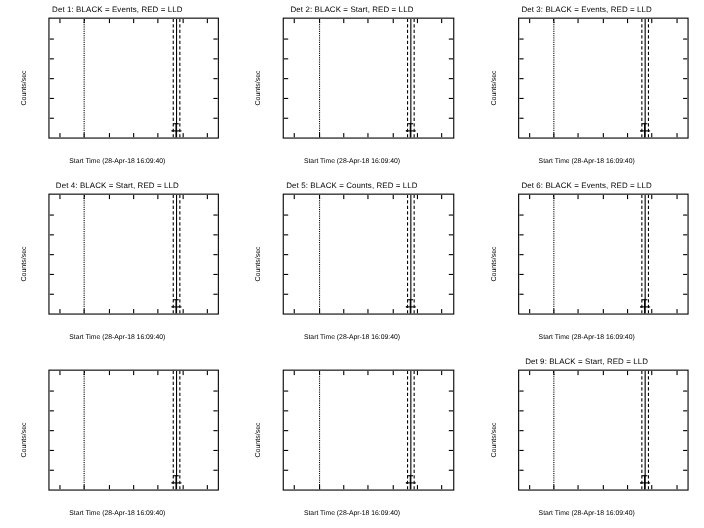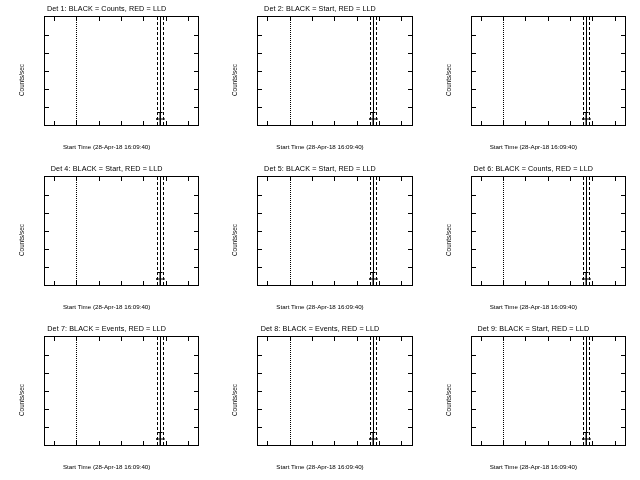--- a/index.html
+++ b/index.html
@@ -59,21 +59,21 @@
   .dp .hcap{position:absolute;left:50%;height:1px;background:#000;transform:translateX(-50%);}
   .dp .hbar{position:absolute;top:50%;height:1px;background:#000;transform:translateY(-50%);}
   .dp .vcap{position:absolute;top:50%;width:1px;background:#000;transform:translateY(-50%);}
 </style>
 </head>
 <body>
 
 <div id="grid">
     <div class="cell">
       <div class="panel">
-        <div class="title">Det 1: BLACK = Counts, RED = LLD</div>
+        <div class="title">Det 1: BLACK = Events, RED = LLD</div>
         <div class="ytitle">Counts/sec</div>
         <div class="xtitle">Start Time (28-Apr-18 16:09:40)</div>
         <div class="plotbox">
           <div class="tick tk-l" style="top: 100%; width: 4px;"></div>
           <div class="tick tk-r" style="top: 100%; width: 4px;"></div>
           <div class="tick tk-l" style="top: 83.3333%; width: 4px;"></div>
           <div class="tick tk-r" style="top: 83.3333%; width: 4px;"></div>
           <div class="tick tk-l" style="top: 66.6667%; width: 4px;"></div>
           <div class="tick tk-r" style="top: 66.6667%; width: 4px;"></div>
           <div class="tick tk-l" style="top: 50%; width: 4px;"></div>
@@ -153,20 +153,21 @@
             <div class="hcap" style="top: 7px; width: 5px;"></div>
             <div class="hbar" style="left: -4px; width: 8px;"></div>
             <div class="vcap" style="left: -4px; height: 1px;"></div>
             <div class="vcap" style="left: 4px; height: 1px;"></div>
           </div>
         </div>
       </div>
     </div>
     <div class="cell">
       <div class="panel">
+        <div class="title">Det 3: BLACK = Events, RED = LLD</div>
         <div class="ytitle">Counts/sec</div>
         <div class="xtitle">Start Time (28-Apr-18 16:09:40)</div>
         <div class="plotbox">
           <div class="tick tk-l" style="top: 100%; width: 4px;"></div>
           <div class="tick tk-r" style="top: 100%; width: 4px;"></div>
           <div class="tick tk-l" style="top: 83.3333%; width: 4px;"></div>
           <div class="tick tk-r" style="top: 83.3333%; width: 4px;"></div>
           <div class="tick tk-l" style="top: 66.6667%; width: 4px;"></div>
           <div class="tick tk-r" style="top: 66.6667%; width: 4px;"></div>
           <div class="tick tk-l" style="top: 50%; width: 4px;"></div>
@@ -246,162 +247,160 @@
             <div class="hcap" style="top: 7px; width: 5px;"></div>
             <div class="hbar" style="left: -4px; width: 8px;"></div>
             <div class="vcap" style="left: -4px; height: 1px;"></div>
             <div class="vcap" style="left: 4px; height: 1px;"></div>
           </div>
         </div>
       </div>
     </div>
     <div class="cell">
       <div class="panel">
-        <div class="title">Det 5: BLACK = Start, RED = LLD</div>
-        <div class="ytitle">Counts/sec</div>
-        <div class="xtitle">Start Time (28-Apr-18 16:09:40)</div>
-        <div class="plotbox">
-          <div class="tick tk-l" style="top: 100%; width: 4px;"></div>
-          <div class="tick tk-r" style="top: 100%; width: 4px;"></div>
-          <div class="tick tk-l" style="top: 83.3333%; width: 4px;"></div>
-          <div class="tick tk-r" style="top: 83.3333%; width: 4px;"></div>
-          <div class="tick tk-l" style="top: 66.6667%; width: 4px;"></div>
-          <div class="tick tk-r" style="top: 66.6667%; width: 4px;"></div>
-          <div class="tick tk-l" style="top: 50%; width: 4px;"></div>
-          <div class="tick tk-r" style="top: 50%; width: 4px;"></div>
-          <div class="tick tk-l" style="top: 33.3333%; width: 4px;"></div>
-          <div class="tick tk-r" style="top: 33.3333%; width: 4px;"></div>
-          <div class="tick tk-l" style="top: 16.6667%; width: 4px;"></div>
-          <div class="tick tk-r" style="top: 16.6667%; width: 4px;"></div>
-          <div class="tick tk-b" style="left: 5.82524%; height: 4px;"></div>
-          <div class="tick tk-t" style="left: 5.82524%; height: 4px;"></div>
-          <div class="tick tk-b" style="left: 20.3883%; height: 4px;"></div>
-          <div class="tick tk-t" style="left: 20.3883%; height: 4px;"></div>
-          <div class="tick tk-b" style="left: 34.9515%; height: 4px;"></div>
-          <div class="tick tk-t" style="left: 34.9515%; height: 4px;"></div>
-          <div class="tick tk-b" style="left: 49.5146%; height: 4px;"></div>
-          <div class="tick tk-t" style="left: 49.5146%; height: 4px;"></div>
-          <div class="tick tk-b" style="left: 64.0777%; height: 4px;"></div>
-          <div class="tick tk-t" style="left: 64.0777%; height: 4px;"></div>
-          <div class="tick tk-b" style="left: 78.6408%; height: 4px;"></div>
-          <div class="tick tk-t" style="left: 78.6408%; height: 4px;"></div>
-          <div class="tick tk-b" style="left: 93.2039%; height: 4px;"></div>
-          <div class="tick tk-t" style="left: 93.2039%; height: 4px;"></div>
-          <div class="vline vdot" style="left: 20.3883%; border-left-color: rgb(0, 0, 0);"></div>
-          <div class="vline vdash" style="left: 72.8155%; border-left-color: rgb(0, 0, 0);"></div>
-          <div class="vline vdash" style="left: 76.699%; border-left-color: rgb(0, 0, 0);"></div>
-          <div class="vline vsolid" style="left: 74.7573%; background: rgb(0, 0, 0);"></div>
-          <div class="dp" style="left: 74.7573%; top: 94.293%; width: 0px; height: 0px;">
-            <div class="vbar" style="top: -7px; height: 14px;"></div>
-            <div class="hcap" style="top: -7px; width: 5px;"></div>
-            <div class="hcap" style="top: 7px; width: 5px;"></div>
-            <div class="hbar" style="left: -4px; width: 8px;"></div>
-            <div class="vcap" style="left: -4px; height: 1px;"></div>
-            <div class="vcap" style="left: 4px; height: 1px;"></div>
-          </div>
-        </div>
-      </div>
-    </div>
-    <div class="cell">
-      <div class="panel">
-        <div class="title">Det 6: BLACK = Counts, RED = LLD</div>
-        <div class="ytitle">Counts/sec</div>
-        <div class="xtitle">Start Time (28-Apr-18 16:09:40)</div>
-        <div class="plotbox">
-          <div class="tick tk-l" style="top: 100%; width: 4px;"></div>
-          <div class="tick tk-r" style="top: 100%; width: 4px;"></div>
-          <div class="tick tk-l" style="top: 83.3333%; width: 4px;"></div>
-          <div class="tick tk-r" style="top: 83.3333%; width: 4px;"></div>
-          <div class="tick tk-l" style="top: 66.6667%; width: 4px;"></div>
-          <div class="tick tk-r" style="top: 66.6667%; width: 4px;"></div>
-          <div class="tick tk-l" style="top: 50%; width: 4px;"></div>
-          <div class="tick tk-r" style="top: 50%; width: 4px;"></div>
-          <div class="tick tk-l" style="top: 33.3333%; width: 4px;"></div>
-          <div class="tick tk-r" style="top: 33.3333%; width: 4px;"></div>
-          <div class="tick tk-l" style="top: 16.6667%; width: 4px;"></div>
-          <div class="tick tk-r" style="top: 16.6667%; width: 4px;"></div>
-          <div class="tick tk-b" style="left: 5.82524%; height: 4px;"></div>
-          <div class="tick tk-t" style="left: 5.82524%; height: 4px;"></div>
-          <div class="tick tk-b" style="left: 20.3883%; height: 4px;"></div>
-          <div class="tick tk-t" style="left: 20.3883%; height: 4px;"></div>
-          <div class="tick tk-b" style="left: 34.9515%; height: 4px;"></div>
-          <div class="tick tk-t" style="left: 34.9515%; height: 4px;"></div>
-          <div class="tick tk-b" style="left: 49.5146%; height: 4px;"></div>
-          <div class="tick tk-t" style="left: 49.5146%; height: 4px;"></div>
-          <div class="tick tk-b" style="left: 64.0777%; height: 4px;"></div>
-          <div class="tick tk-t" style="left: 64.0777%; height: 4px;"></div>
-          <div class="tick tk-b" style="left: 78.6408%; height: 4px;"></div>
-          <div class="tick tk-t" style="left: 78.6408%; height: 4px;"></div>
-          <div class="tick tk-b" style="left: 93.2039%; height: 4px;"></div>
-          <div class="tick tk-t" style="left: 93.2039%; height: 4px;"></div>
-          <div class="vline vdot" style="left: 20.3883%; border-left-color: rgb(0, 0, 0);"></div>
-          <div class="vline vdash" style="left: 72.8155%; border-left-color: rgb(0, 0, 0);"></div>
-          <div class="vline vdash" style="left: 76.699%; border-left-color: rgb(0, 0, 0);"></div>
-          <div class="vline vsolid" style="left: 74.7573%; background: rgb(0, 0, 0);"></div>
-          <div class="dp" style="left: 74.7573%; top: 94.293%; width: 0px; height: 0px;">
-            <div class="vbar" style="top: -7px; height: 14px;"></div>
-            <div class="hcap" style="top: -7px; width: 5px;"></div>
-            <div class="hcap" style="top: 7px; width: 5px;"></div>
-            <div class="hbar" style="left: -4px; width: 8px;"></div>
-            <div class="vcap" style="left: -4px; height: 1px;"></div>
-            <div class="vcap" style="left: 4px; height: 1px;"></div>
-          </div>
-        </div>
-      </div>
-    </div>
-    <div class="cell">
-      <div class="panel">
-        <div class="title">Det 7: BLACK = Events, RED = LLD</div>
-        <div class="ytitle">Counts/sec</div>
-        <div class="xtitle">Start Time (28-Apr-18 16:09:40)</div>
-        <div class="plotbox">
-          <div class="tick tk-l" style="top: 100%; width: 4px;"></div>
-          <div class="tick tk-r" style="top: 100%; width: 4px;"></div>
-          <div class="tick tk-l" style="top: 83.3333%; width: 4px;"></div>
-          <div class="tick tk-r" style="top: 83.3333%; width: 4px;"></div>
-          <div class="tick tk-l" style="top: 66.6667%; width: 4px;"></div>
-          <div class="tick tk-r" style="top: 66.6667%; width: 4px;"></div>
-          <div class="tick tk-l" style="top: 50%; width: 4px;"></div>
-          <div class="tick tk-r" style="top: 50%; width: 4px;"></div>
-          <div class="tick tk-l" style="top: 33.3333%; width: 4px;"></div>
-          <div class="tick tk-r" style="top: 33.3333%; width: 4px;"></div>
-          <div class="tick tk-l" style="top: 16.6667%; width: 4px;"></div>
-          <div class="tick tk-r" style="top: 16.6667%; width: 4px;"></div>
-          <div class="tick tk-b" style="left: 5.82524%; height: 4px;"></div>
-          <div class="tick tk-t" style="left: 5.82524%; height: 4px;"></div>
-          <div class="tick tk-b" style="left: 20.3883%; height: 4px;"></div>
-          <div class="tick tk-t" style="left: 20.3883%; height: 4px;"></div>
-          <div class="tick tk-b" style="left: 34.9515%; height: 4px;"></div>
-          <div class="tick tk-t" style="left: 34.9515%; height: 4px;"></div>
-          <div class="tick tk-b" style="left: 49.5146%; height: 4px;"></div>
-          <div class="tick tk-t" style="left: 49.5146%; height: 4px;"></div>
-          <div class="tick tk-b" style="left: 64.0777%; height: 4px;"></div>
-          <div class="tick tk-t" style="left: 64.0777%; height: 4px;"></div>
-          <div class="tick tk-b" style="left: 78.6408%; height: 4px;"></div>
-          <div class="tick tk-t" style="left: 78.6408%; height: 4px;"></div>
-          <div class="tick tk-b" style="left: 93.2039%; height: 4px;"></div>
-          <div class="tick tk-t" style="left: 93.2039%; height: 4px;"></div>
-          <div class="vline vdot" style="left: 20.3883%; border-left-color: rgb(0, 0, 0);"></div>
-          <div class="vline vdash" style="left: 72.8155%; border-left-color: rgb(0, 0, 0);"></div>
-          <div class="vline vdash" style="left: 76.699%; border-left-color: rgb(0, 0, 0);"></div>
-          <div class="vline vsolid" style="left: 74.7573%; background: rgb(0, 0, 0);"></div>
-          <div class="dp" style="left: 74.7573%; top: 94.293%; width: 0px; height: 0px;">
-            <div class="vbar" style="top: -7px; height: 14px;"></div>
-            <div class="hcap" style="top: -7px; width: 5px;"></div>
-            <div class="hcap" style="top: 7px; width: 5px;"></div>
-            <div class="hbar" style="left: -4px; width: 8px;"></div>
-            <div class="vcap" style="left: -4px; height: 1px;"></div>
-            <div class="vcap" style="left: 4px; height: 1px;"></div>
-          </div>
-        </div>
-      </div>
-    </div>
-    <div class="cell">
-      <div class="panel">
-        <div class="title">Det 8: BLACK = Events, RED = LLD</div>
+        <div class="title">Det 5: BLACK = Counts, RED = LLD</div>
+        <div class="ytitle">Counts/sec</div>
+        <div class="xtitle">Start Time (28-Apr-18 16:09:40)</div>
+        <div class="plotbox">
+          <div class="tick tk-l" style="top: 100%; width: 4px;"></div>
+          <div class="tick tk-r" style="top: 100%; width: 4px;"></div>
+          <div class="tick tk-l" style="top: 83.3333%; width: 4px;"></div>
+          <div class="tick tk-r" style="top: 83.3333%; width: 4px;"></div>
+          <div class="tick tk-l" style="top: 66.6667%; width: 4px;"></div>
+          <div class="tick tk-r" style="top: 66.6667%; width: 4px;"></div>
+          <div class="tick tk-l" style="top: 50%; width: 4px;"></div>
+          <div class="tick tk-r" style="top: 50%; width: 4px;"></div>
+          <div class="tick tk-l" style="top: 33.3333%; width: 4px;"></div>
+          <div class="tick tk-r" style="top: 33.3333%; width: 4px;"></div>
+          <div class="tick tk-l" style="top: 16.6667%; width: 4px;"></div>
+          <div class="tick tk-r" style="top: 16.6667%; width: 4px;"></div>
+          <div class="tick tk-b" style="left: 5.82524%; height: 4px;"></div>
+          <div class="tick tk-t" style="left: 5.82524%; height: 4px;"></div>
+          <div class="tick tk-b" style="left: 20.3883%; height: 4px;"></div>
+          <div class="tick tk-t" style="left: 20.3883%; height: 4px;"></div>
+          <div class="tick tk-b" style="left: 34.9515%; height: 4px;"></div>
+          <div class="tick tk-t" style="left: 34.9515%; height: 4px;"></div>
+          <div class="tick tk-b" style="left: 49.5146%; height: 4px;"></div>
+          <div class="tick tk-t" style="left: 49.5146%; height: 4px;"></div>
+          <div class="tick tk-b" style="left: 64.0777%; height: 4px;"></div>
+          <div class="tick tk-t" style="left: 64.0777%; height: 4px;"></div>
+          <div class="tick tk-b" style="left: 78.6408%; height: 4px;"></div>
+          <div class="tick tk-t" style="left: 78.6408%; height: 4px;"></div>
+          <div class="tick tk-b" style="left: 93.2039%; height: 4px;"></div>
+          <div class="tick tk-t" style="left: 93.2039%; height: 4px;"></div>
+          <div class="vline vdot" style="left: 20.3883%; border-left-color: rgb(0, 0, 0);"></div>
+          <div class="vline vdash" style="left: 72.8155%; border-left-color: rgb(0, 0, 0);"></div>
+          <div class="vline vdash" style="left: 76.699%; border-left-color: rgb(0, 0, 0);"></div>
+          <div class="vline vsolid" style="left: 74.7573%; background: rgb(0, 0, 0);"></div>
+          <div class="dp" style="left: 74.7573%; top: 94.293%; width: 0px; height: 0px;">
+            <div class="vbar" style="top: -7px; height: 14px;"></div>
+            <div class="hcap" style="top: -7px; width: 5px;"></div>
+            <div class="hcap" style="top: 7px; width: 5px;"></div>
+            <div class="hbar" style="left: -4px; width: 8px;"></div>
+            <div class="vcap" style="left: -4px; height: 1px;"></div>
+            <div class="vcap" style="left: 4px; height: 1px;"></div>
+          </div>
+        </div>
+      </div>
+    </div>
+    <div class="cell">
+      <div class="panel">
+        <div class="title">Det 6: BLACK = Events, RED = LLD</div>
+        <div class="ytitle">Counts/sec</div>
+        <div class="xtitle">Start Time (28-Apr-18 16:09:40)</div>
+        <div class="plotbox">
+          <div class="tick tk-l" style="top: 100%; width: 4px;"></div>
+          <div class="tick tk-r" style="top: 100%; width: 4px;"></div>
+          <div class="tick tk-l" style="top: 83.3333%; width: 4px;"></div>
+          <div class="tick tk-r" style="top: 83.3333%; width: 4px;"></div>
+          <div class="tick tk-l" style="top: 66.6667%; width: 4px;"></div>
+          <div class="tick tk-r" style="top: 66.6667%; width: 4px;"></div>
+          <div class="tick tk-l" style="top: 50%; width: 4px;"></div>
+          <div class="tick tk-r" style="top: 50%; width: 4px;"></div>
+          <div class="tick tk-l" style="top: 33.3333%; width: 4px;"></div>
+          <div class="tick tk-r" style="top: 33.3333%; width: 4px;"></div>
+          <div class="tick tk-l" style="top: 16.6667%; width: 4px;"></div>
+          <div class="tick tk-r" style="top: 16.6667%; width: 4px;"></div>
+          <div class="tick tk-b" style="left: 5.82524%; height: 4px;"></div>
+          <div class="tick tk-t" style="left: 5.82524%; height: 4px;"></div>
+          <div class="tick tk-b" style="left: 20.3883%; height: 4px;"></div>
+          <div class="tick tk-t" style="left: 20.3883%; height: 4px;"></div>
+          <div class="tick tk-b" style="left: 34.9515%; height: 4px;"></div>
+          <div class="tick tk-t" style="left: 34.9515%; height: 4px;"></div>
+          <div class="tick tk-b" style="left: 49.5146%; height: 4px;"></div>
+          <div class="tick tk-t" style="left: 49.5146%; height: 4px;"></div>
+          <div class="tick tk-b" style="left: 64.0777%; height: 4px;"></div>
+          <div class="tick tk-t" style="left: 64.0777%; height: 4px;"></div>
+          <div class="tick tk-b" style="left: 78.6408%; height: 4px;"></div>
+          <div class="tick tk-t" style="left: 78.6408%; height: 4px;"></div>
+          <div class="tick tk-b" style="left: 93.2039%; height: 4px;"></div>
+          <div class="tick tk-t" style="left: 93.2039%; height: 4px;"></div>
+          <div class="vline vdot" style="left: 20.3883%; border-left-color: rgb(0, 0, 0);"></div>
+          <div class="vline vdash" style="left: 72.8155%; border-left-color: rgb(0, 0, 0);"></div>
+          <div class="vline vdash" style="left: 76.699%; border-left-color: rgb(0, 0, 0);"></div>
+          <div class="vline vsolid" style="left: 74.7573%; background: rgb(0, 0, 0);"></div>
+          <div class="dp" style="left: 74.7573%; top: 94.293%; width: 0px; height: 0px;">
+            <div class="vbar" style="top: -7px; height: 14px;"></div>
+            <div class="hcap" style="top: -7px; width: 5px;"></div>
+            <div class="hcap" style="top: 7px; width: 5px;"></div>
+            <div class="hbar" style="left: -4px; width: 8px;"></div>
+            <div class="vcap" style="left: -4px; height: 1px;"></div>
+            <div class="vcap" style="left: 4px; height: 1px;"></div>
+          </div>
+        </div>
+      </div>
+    </div>
+    <div class="cell">
+      <div class="panel">
+        <div class="ytitle">Counts/sec</div>
+        <div class="xtitle">Start Time (28-Apr-18 16:09:40)</div>
+        <div class="plotbox">
+          <div class="tick tk-l" style="top: 100%; width: 4px;"></div>
+          <div class="tick tk-r" style="top: 100%; width: 4px;"></div>
+          <div class="tick tk-l" style="top: 83.3333%; width: 4px;"></div>
+          <div class="tick tk-r" style="top: 83.3333%; width: 4px;"></div>
+          <div class="tick tk-l" style="top: 66.6667%; width: 4px;"></div>
+          <div class="tick tk-r" style="top: 66.6667%; width: 4px;"></div>
+          <div class="tick tk-l" style="top: 50%; width: 4px;"></div>
+          <div class="tick tk-r" style="top: 50%; width: 4px;"></div>
+          <div class="tick tk-l" style="top: 33.3333%; width: 4px;"></div>
+          <div class="tick tk-r" style="top: 33.3333%; width: 4px;"></div>
+          <div class="tick tk-l" style="top: 16.6667%; width: 4px;"></div>
+          <div class="tick tk-r" style="top: 16.6667%; width: 4px;"></div>
+          <div class="tick tk-b" style="left: 5.82524%; height: 4px;"></div>
+          <div class="tick tk-t" style="left: 5.82524%; height: 4px;"></div>
+          <div class="tick tk-b" style="left: 20.3883%; height: 4px;"></div>
+          <div class="tick tk-t" style="left: 20.3883%; height: 4px;"></div>
+          <div class="tick tk-b" style="left: 34.9515%; height: 4px;"></div>
+          <div class="tick tk-t" style="left: 34.9515%; height: 4px;"></div>
+          <div class="tick tk-b" style="left: 49.5146%; height: 4px;"></div>
+          <div class="tick tk-t" style="left: 49.5146%; height: 4px;"></div>
+          <div class="tick tk-b" style="left: 64.0777%; height: 4px;"></div>
+          <div class="tick tk-t" style="left: 64.0777%; height: 4px;"></div>
+          <div class="tick tk-b" style="left: 78.6408%; height: 4px;"></div>
+          <div class="tick tk-t" style="left: 78.6408%; height: 4px;"></div>
+          <div class="tick tk-b" style="left: 93.2039%; height: 4px;"></div>
+          <div class="tick tk-t" style="left: 93.2039%; height: 4px;"></div>
+          <div class="vline vdot" style="left: 20.3883%; border-left-color: rgb(0, 0, 0);"></div>
+          <div class="vline vdash" style="left: 72.8155%; border-left-color: rgb(0, 0, 0);"></div>
+          <div class="vline vdash" style="left: 76.699%; border-left-color: rgb(0, 0, 0);"></div>
+          <div class="vline vsolid" style="left: 74.7573%; background: rgb(0, 0, 0);"></div>
+          <div class="dp" style="left: 74.7573%; top: 94.293%; width: 0px; height: 0px;">
+            <div class="vbar" style="top: -7px; height: 14px;"></div>
+            <div class="hcap" style="top: -7px; width: 5px;"></div>
+            <div class="hcap" style="top: 7px; width: 5px;"></div>
+            <div class="hbar" style="left: -4px; width: 8px;"></div>
+            <div class="vcap" style="left: -4px; height: 1px;"></div>
+            <div class="vcap" style="left: 4px; height: 1px;"></div>
+          </div>
+        </div>
+      </div>
+    </div>
+    <div class="cell">
+      <div class="panel">
         <div class="ytitle">Counts/sec</div>
         <div class="xtitle">Start Time (28-Apr-18 16:09:40)</div>
         <div class="plotbox">
           <div class="tick tk-l" style="top: 100%; width: 4px;"></div>
           <div class="tick tk-r" style="top: 100%; width: 4px;"></div>
           <div class="tick tk-l" style="top: 83.3333%; width: 4px;"></div>
           <div class="tick tk-r" style="top: 83.3333%; width: 4px;"></div>
           <div class="tick tk-l" style="top: 66.6667%; width: 4px;"></div>
           <div class="tick tk-r" style="top: 66.6667%; width: 4px;"></div>
           <div class="tick tk-l" style="top: 50%; width: 4px;"></div>

